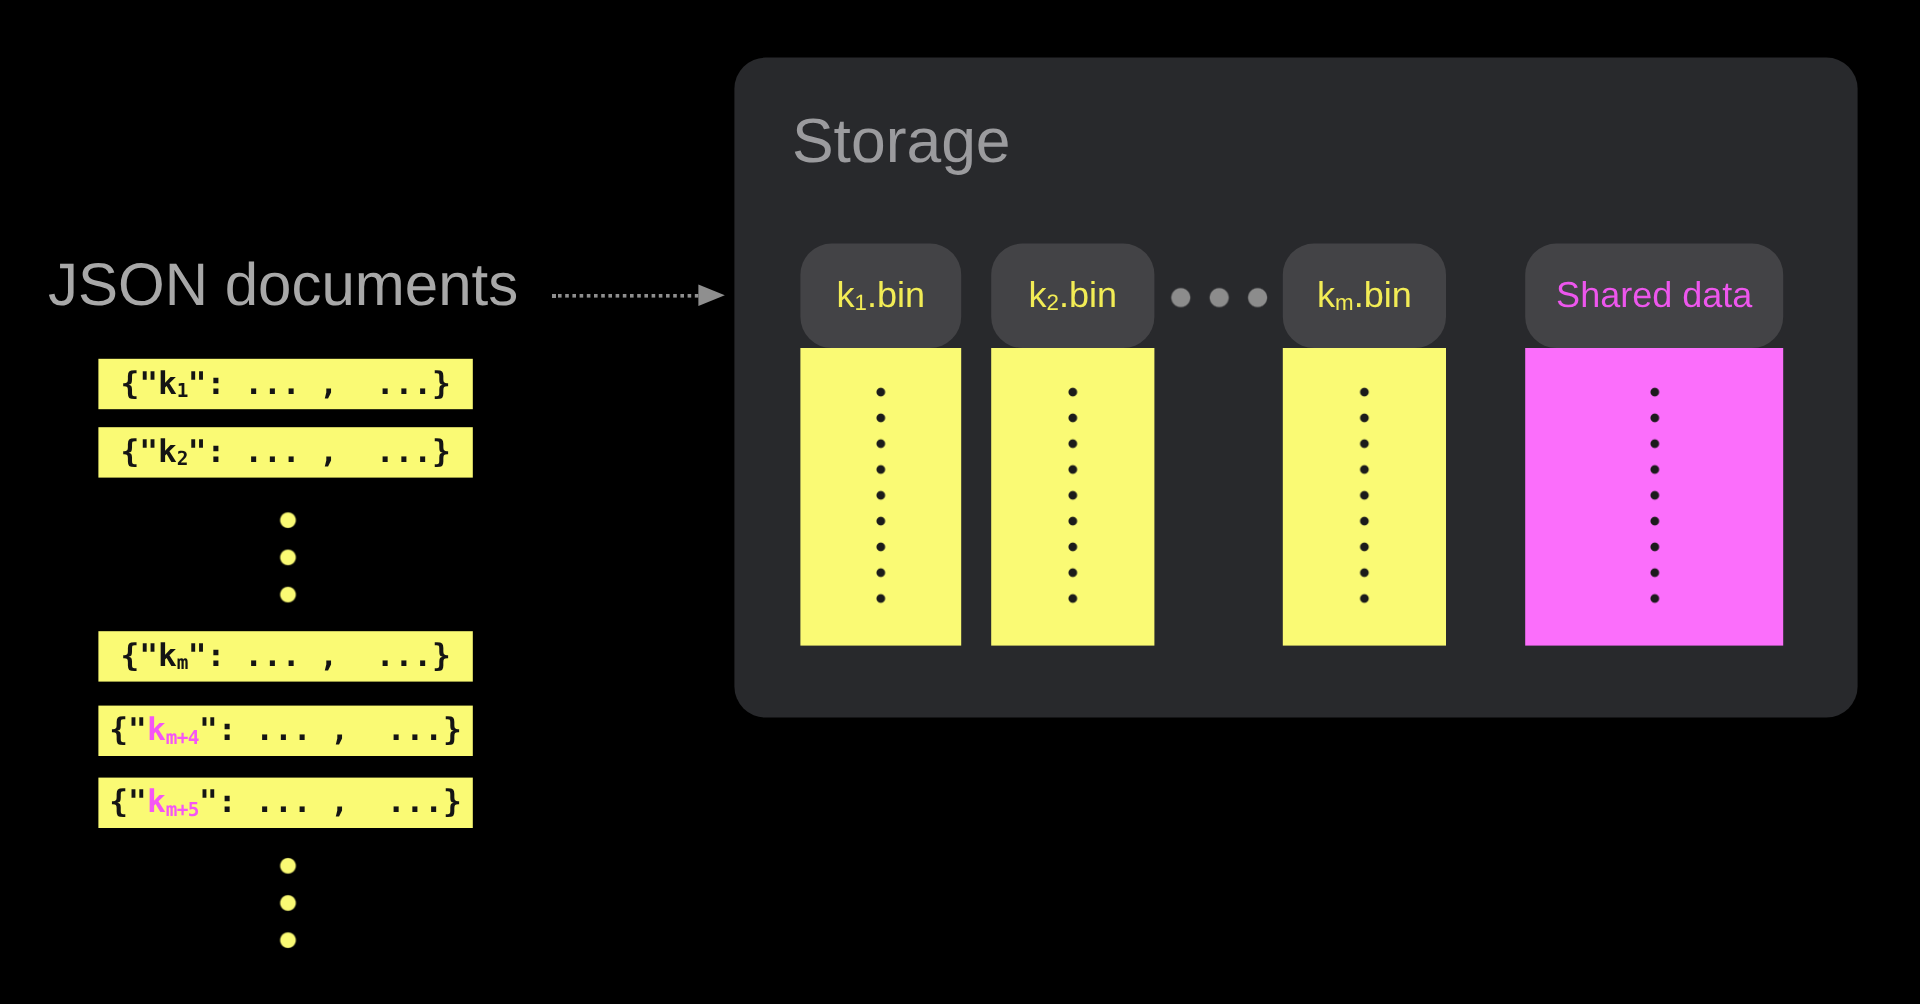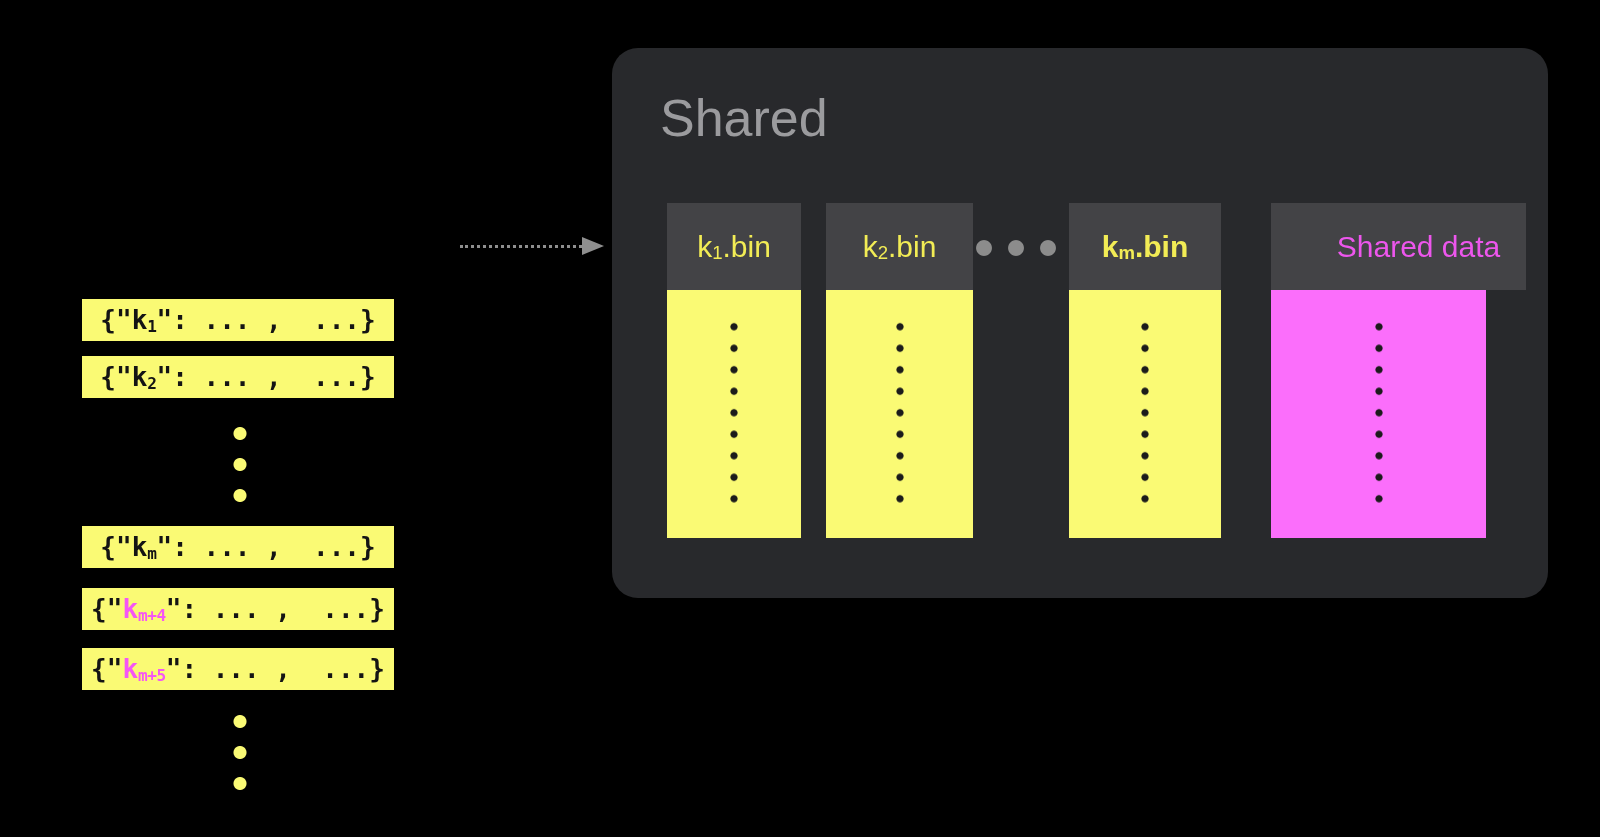--- a/index.html
+++ b/index.html
@@ -116,85 +116,87 @@
   .col-header {
     position: absolute;
     top: 203px;
     height: 87px;
     background: var(--header-tile);
     text-align: center;
     line-height: 87px;
     font-size: 30px;
     color: var(--label-yellow);
     white-space: pre;
+    border-radius: 26px;
   }
   .col-header .ssub {
     font-size: 0.62em;
     vertical-align: -0.12em;
   }
-  .col-header.shared-header { color: var(--shared-label); padding-left: 40px; }
+  .col-header.shared-header { color: var(--shared-label); }
   .col-body {
     position: absolute;
     top: 290px;
     height: 248px;
   }
   .bin-fill { background: var(--yellow); }
   .shared-fill { background: var(--magenta); }
   .dotcol {
     position: absolute;
     left: 50%;
     transform: translateX(-50%);
     top: 26px;
     width: 8px;
     height: 194px;
     background-image: radial-gradient(circle 3.6px at 50% 50%, var(--dot-dark) 3.2px, rgba(0,0,0,0) 4px);
     background-size: 8px 21.5px;
     background-repeat: repeat-y;
   }
   .col-1 { left: 667px; width: 134px; }
-  .col-2 { left: 826px; width: 147px; }
-  .col-m { left: 1069px; width: 152px; font-weight: bold; }
+  .col-2 { left: 826px; width: 136px; }
+  .col-m { left: 1069px; width: 136px; }
   .col-shared { left: 1271px; width: 215px; }
 
   .mid-dots {
     position: absolute;
     left: 968px;
     top: 239px;
     width: 96px;
     height: 18px;
     background-image: radial-gradient(circle 8px at 50% 50%, var(--mid-dots) 7.4px, rgba(0,0,0,0) 8.4px);
     background-size: 32px 18px;
     background-repeat: repeat-x;
   }
 </style>
 </head>
 <body>
 
 <div class="stage">
 
+  <div class="left-title">JSON documents</div>
 
   <div class="arrow-line"></div>
   <div class="arrow-head"></div>
 
   <div class="doc-bar doc-row-1"><span>{"</span><span>k</span><span class="msub">1</span><span>": ... ,  ...}</span></div>
 
   <div class="doc-bar doc-row-2"><span>{"</span><span>k</span><span class="msub">2</span><span>": ... ,  ...}</span></div>
 
   <div class="vdots vdots-1"></div>
 
   <div class="doc-bar doc-row-m"><span>{"</span><span>k</span><span class="msub">m</span><span>": ... ,  ...}</span></div>
 
   <div class="doc-bar doc-row-m1"><span>{"</span><span class="key-pink">k</span><span class="msub key-pink">m+4</span><span>": ... ,  ...}</span></div>
 
   <div class="doc-bar doc-row-m2"><span>{"</span><span class="key-pink">k</span><span class="msub key-pink">m+5</span><span>": ... ,  ...}</span></div>
 
   <div class="vdots vdots-2"></div>
 
   <div class="storage-box"></div>
-  <div class="storage-title">Shared</div>
+  <div class="storage-title">Storage</div>
 
   <div class="col-header col-1"><span>k</span><span class="ssub">1</span><span>.bin</span></div>
   <div class="col-body bin-fill col-1">
     <div class="dotcol"></div>
   </div>
 
   <div class="col-header col-2"><span>k</span><span class="ssub">2</span><span>.bin</span></div>
   <div class="col-body bin-fill col-2">
     <div class="dotcol"></div>
   </div>

